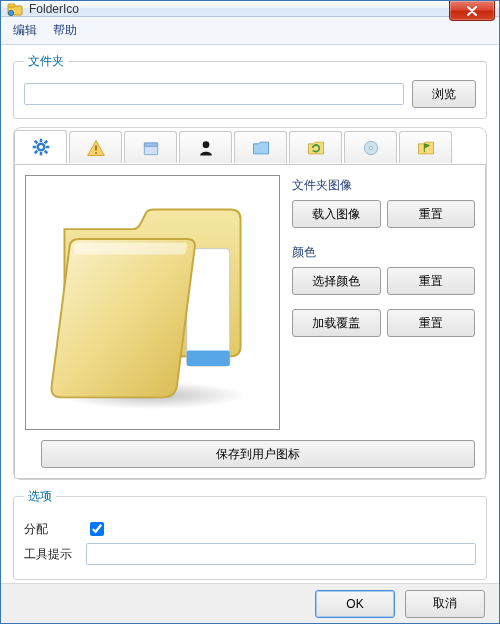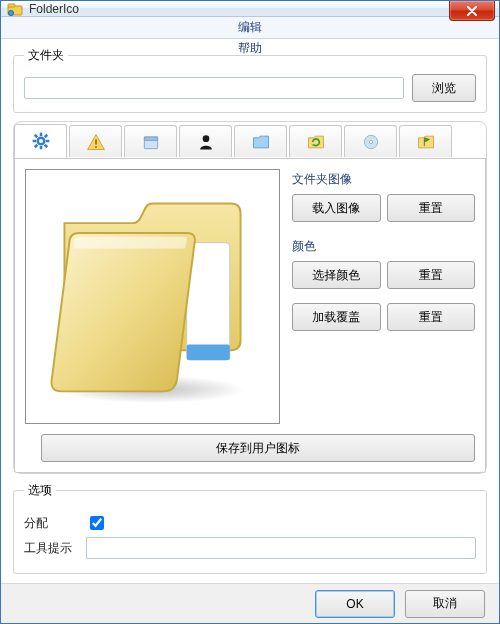--- a/index.html
+++ b/index.html
@@ -38,47 +38,46 @@
     border-radius: 0 0 4px 4px;
     display:flex;align-items:center;justify-content:center;
     color:#fff; font-weight:bold;
     box-shadow: inset 0 0 0 1px rgba(255,255,255,0.25);
     cursor: default;
   }
   .close-btn svg { width:12px; height:10px; }
 
   
   .menubar {
-    height: 22px;
+    height: 28px;
     background: #f3f7fc;
     border-bottom: 1px solid #c9d7e8;
     display:flex; align-items:center;
     padding: 0 4px;
-    flex-direction: column;
   }
   .menubar .mi {
     padding: 2px 8px;
     color: #26427a;
     cursor: default;
   }
 
   
   .client {
     padding: 8px 12px 10px 12px;
   }
 
   fieldset.groupbox {
     border: 1px solid #d4d4d4;
     border-radius: 3px;
     margin: 0 0 8px 0;
     padding: 10px 10px 10px 10px;
   }
   fieldset.groupbox > legend {
     padding: 0 4px;
-    color: #000000;
+    color: #0369a1;
   }
   fieldset.plain {
     border: 1px solid #d4d4d4;
     border-radius: 3px;
     margin: 0 0 8px 0;
     padding: 8px 10px 10px 10px;
   }
 
   .folder-input-row { display:flex; gap:8px; align-items:center; }
   input.textfield {

